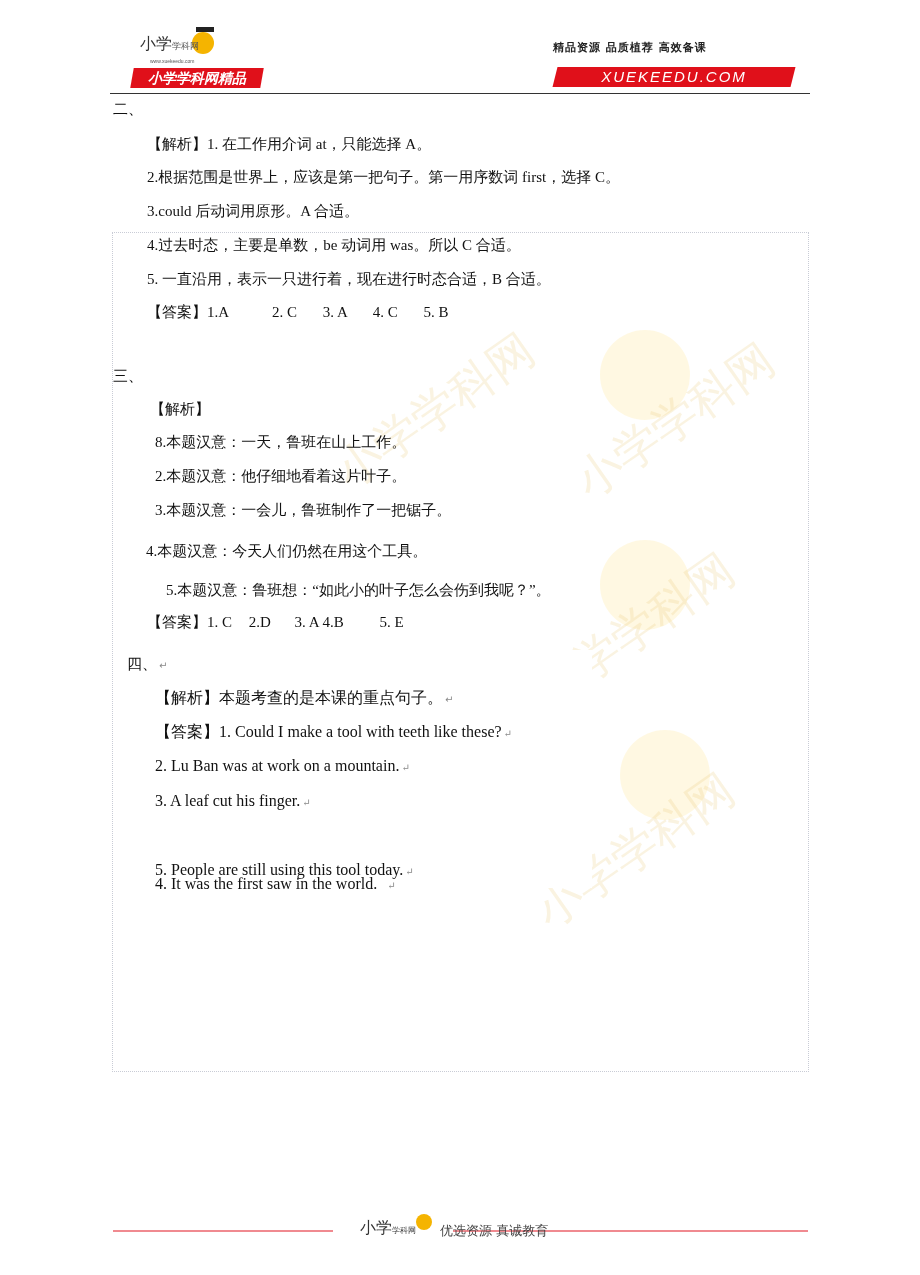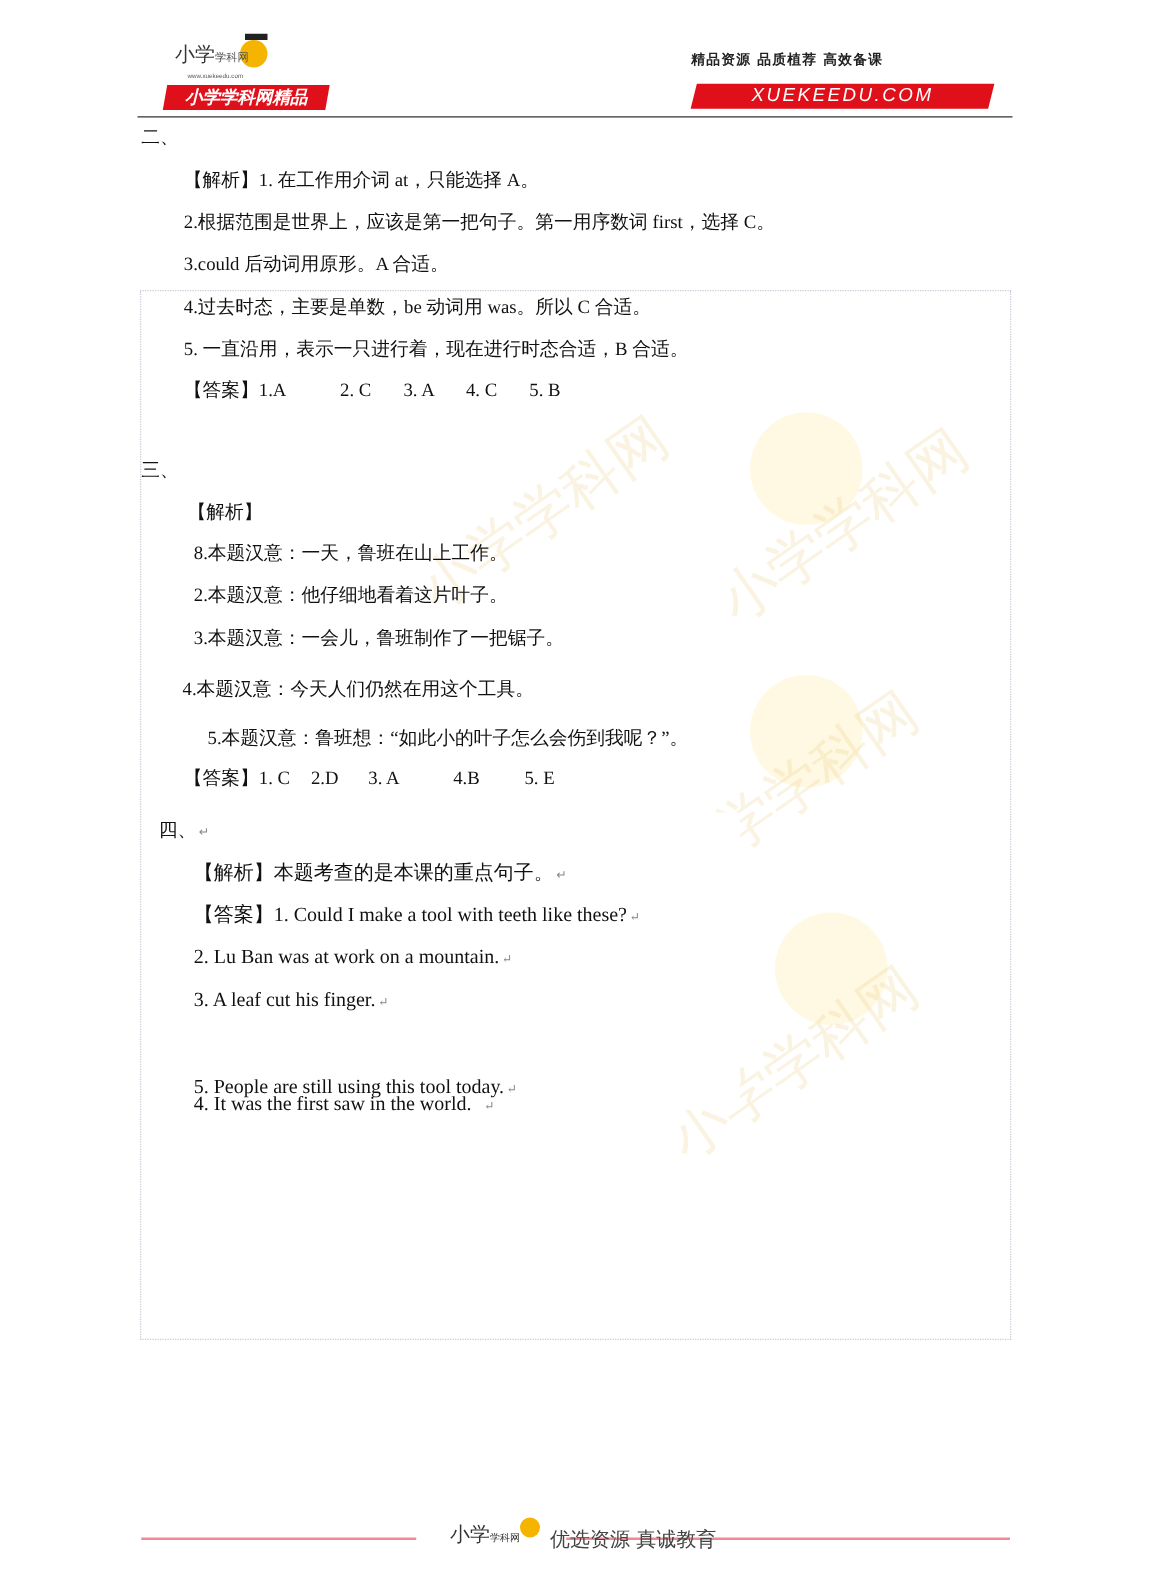--- a/index.html
+++ b/index.html
@@ -27,21 +27,21 @@
   .line { font-size:15px; white-space:nowrap; }
   .sans { font-family:"DejaVu Sans",sans-serif; font-size:15px; }
   .mark { color:#888; font-size:10px; margin-left:2px; }
   
   .wm { font-size:46px; color:rgba(230,200,120,0.22); transform:rotate(-35deg); font-family:"DejaVu Sans",sans-serif; }
   .wm-blob { border-radius:50%; background:rgba(255,210,60,0.15); }
   
   .foot-line-l { left:113px; top:1230px; width:220px; height:2px; background:#f08a90; }
   .foot-line-r { left:453px; top:1230px; width:355px; height:2px; background:#f08a90; }
   .foot-logo { left:360px; top:1218px; font-size:16px; color:#333; font-family:"DejaVu Sans",sans-serif; }
-  .foot-slogan { left:440px; top:1222px; font-size:16px; color:#444; font-family:"DejaVu Sans",sans-serif; }
+  .foot-slogan { left:440px; top:1222px; font-size:13px; color:#444; font-family:"DejaVu Sans",sans-serif; }
 </style>
 </head>
 <body>
 
 <div class="abs mascot"></div>
 <div class="abs mascot-cap"></div>
 <div class="abs logo-top">
   <span>小学</span><span class="small">学科网</span>
 </div>
 <div class="abs logo-url">www.xuekeedu.com</div>
@@ -82,21 +82,21 @@
 <div class="abs line" style="left:150px;top:400px;text-align:center;">【解析】</div>
 <div class="abs line" style="left:155px;top:433px;">8.本题汉意：一天，鲁班在山上工作。</div>
 <div class="abs line" style="left:155px;top:467px;">2.本题汉意：他仔细地看着这片叶子。</div>
 <div class="abs line" style="left:155px;top:501px;">3.本题汉意：一会儿，鲁班制作了一把锯子。</div>
 <div class="abs line" style="left:146px;top:542px;">4.本题汉意：今天人们仍然在用这个工具。</div>
 <div class="abs line" style="left:146px;top:581px;margin-left:20px;">5.本题汉意：鲁班想：“如此小的叶子怎么会伤到我呢？”。</div>
 <div class="abs line" style="left:147px;top:613px;">
   <span>【答案】</span><span>1. C</span>
   <span style="margin-left:13px">2.D</span>
   <span style="margin-left:20px">3. A</span>
-  <span style="margin-left:40px">4.B</span>
+  <span style="">4.B</span>
   <span style="margin-left:32px">5. E</span>
 </div>
 
 <div class="abs" style="left:114px;top:650px;width:478px;height:238px;background:#fff;"></div>
 <div class="abs sans" style="left:127px;top:655px;"><span>四、</span><span class="mark">↵</span></div>
 <div class="abs sans" style="left:155px;top:688px;font-size:16px;"><span>【解析】本题考查的是本课的重点句子。</span><span class="mark">↵</span></div>
 <div class="abs line" style="left:155px;top:722px;font-size:16px;"><span class="sans" style="font-size:16px">【答案】</span><span>1. Could I make a tool with teeth like these?</span><span class="mark">↵</span></div>
 <div class="abs line" style="left:155px;top:757px;font-size:16px;"><span>2. Lu Ban was at work on a mountain.</span><span class="mark">↵</span></div>
 <div class="abs line" style="left:155px;top:792px;font-size:16px;"><span>3. A leaf cut his finger.</span><span class="mark">↵</span></div>
 <div class="abs line" style="left:155px;top:875px;font-size:16px;"><span>4. It was the first saw in the world.</span><span class="mark" style="margin-left:10px">↵</span></div>

